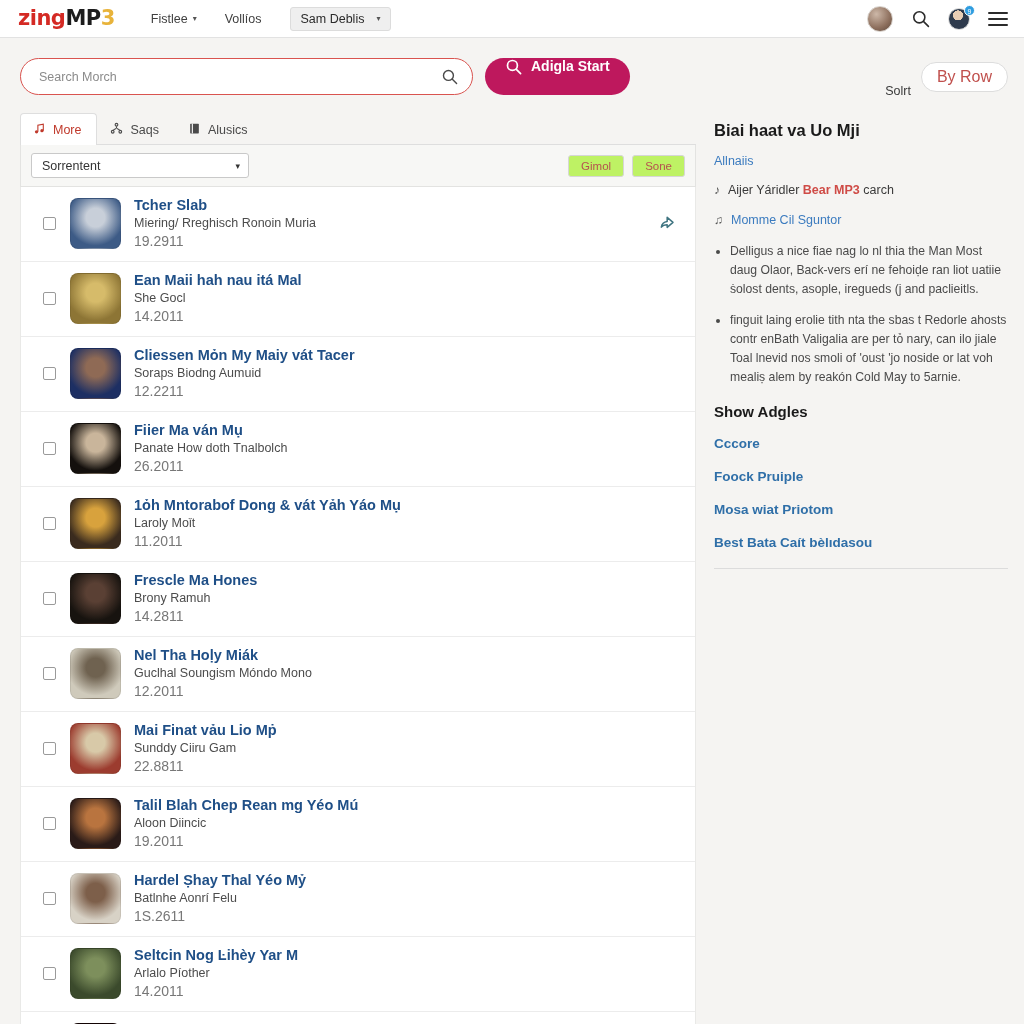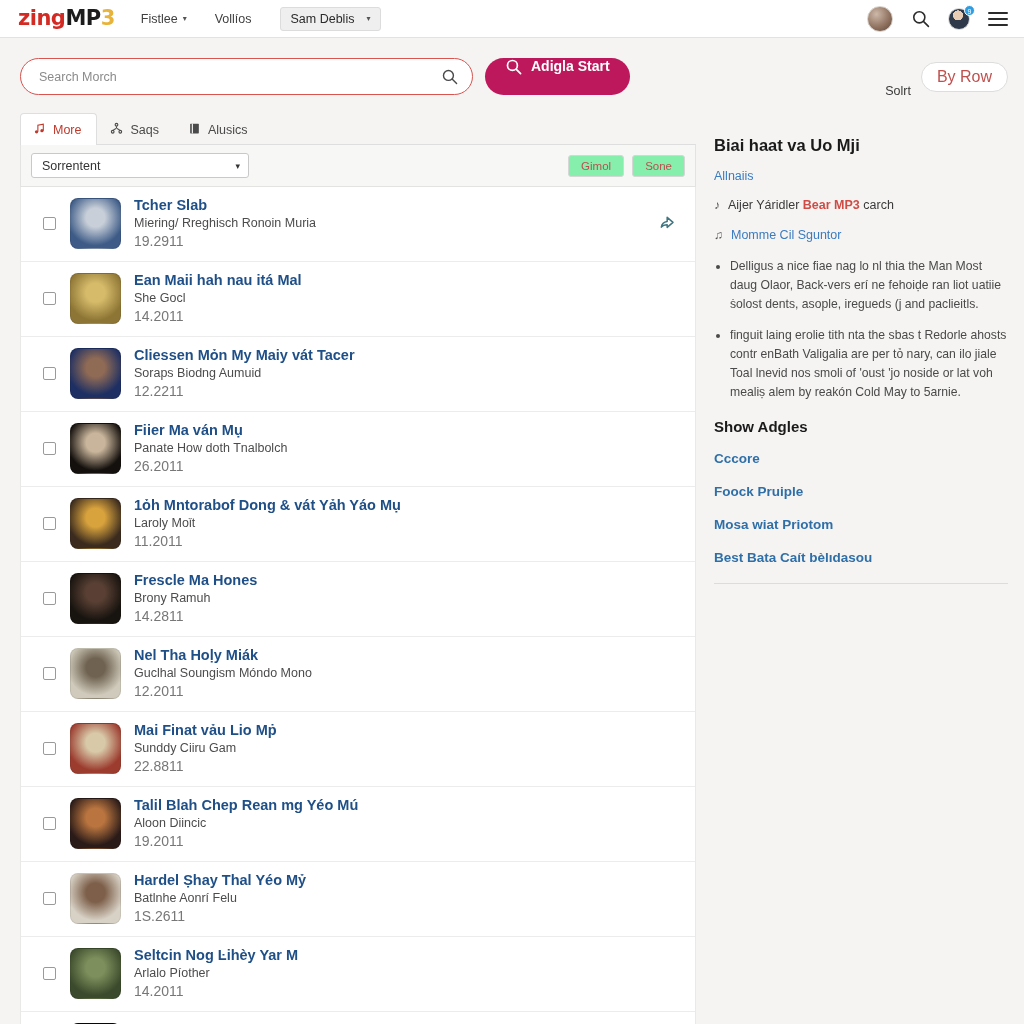--- a/index.html
+++ b/index.html
@@ -21,21 +21,21 @@
     display: flex;
     align-items: center;
     padding: 0 16px 0 18px;
     border-bottom: 1px solid #e2e2e2;
   }
   .logo {
     font-size: 21px;
     font-weight: bold;
     letter-spacing: -0.5px;
     line-height: 1;
-    margin-right: 26px;
+    margin-right: 36px;
     white-space: nowrap;
     font-family: "DejaVu Sans", sans-serif;
   }
   .logo .lz { color: #d42a24; }
   .logo .lm { color: #1c1c1c; }
   .logo .l3 { color: #e8b33a; }
 
   .nav-item {
     font-size: 12.5px;
     color: #404040;
@@ -207,21 +207,21 @@
     color: #333;
     display: flex;
     align-items: center;
     justify-content: space-between;
     padding: 0 8px 0 10px;
     cursor: pointer;
   }
   .select .caret { font-size: 9px; color: #333; }
   .filter-right { margin-left: auto; display: flex; gap: 8px; }
   .mini-btn {
-    background: #86efac;
+    background: #bef264;
     border: 1px solid #d6d6d6;
     border-radius: 3px;
     padding: 4px 12px;
     font-size: 11.5px;
     color: #b5524f;
     cursor: pointer;
   }
 
   
   .list { background: #fff; border: 1px solid #e9e9e7; border-top: 0; }
@@ -266,21 +266,21 @@
   }
   .sub { font-size: 12.5px; color: #4c4c4c; line-height: 1.3; }
   .date { font-size: 14px; color: #777; line-height: 1.4; margin-top: 1px; }
   .rowaction { width: 34px; flex: 0 0 auto; display: flex; align-items: center; justify-content: center; cursor: pointer; }
 
   
   .side-h1 {
     font-size: 16.5px;
     font-weight: bold;
     color: #1a1a1a;
-    margin: 24px 0 14px 0;
+    margin: 9px 0 14px 0;
   }
   .side-link {
     display: block;
     font-size: 12.5px;
     color: #3b7bbf;
     margin-bottom: 14px;
     cursor: pointer;
   }
   .side-note {
     display: flex;

